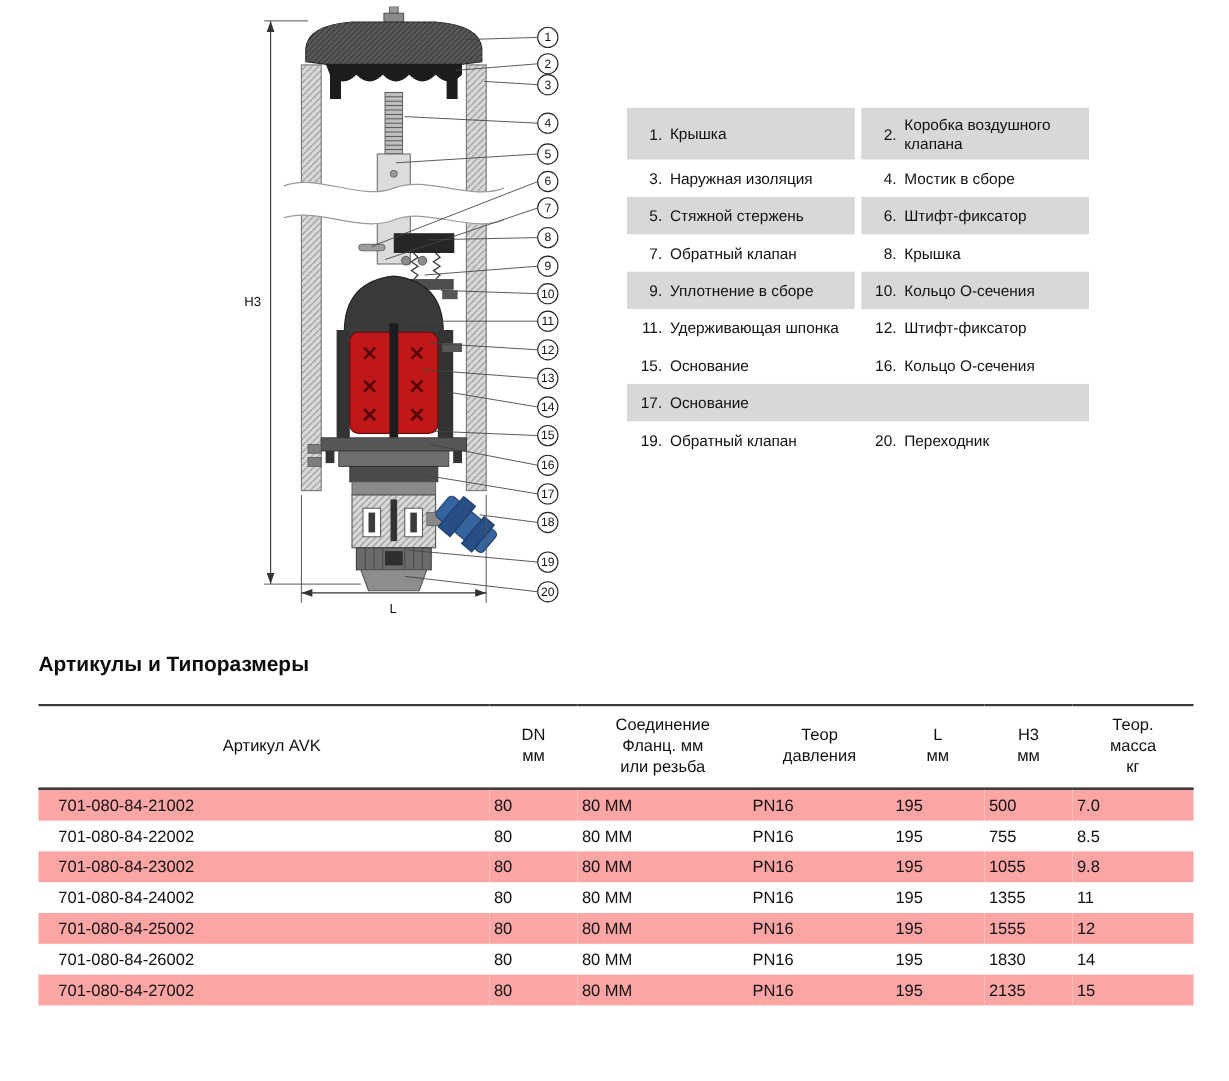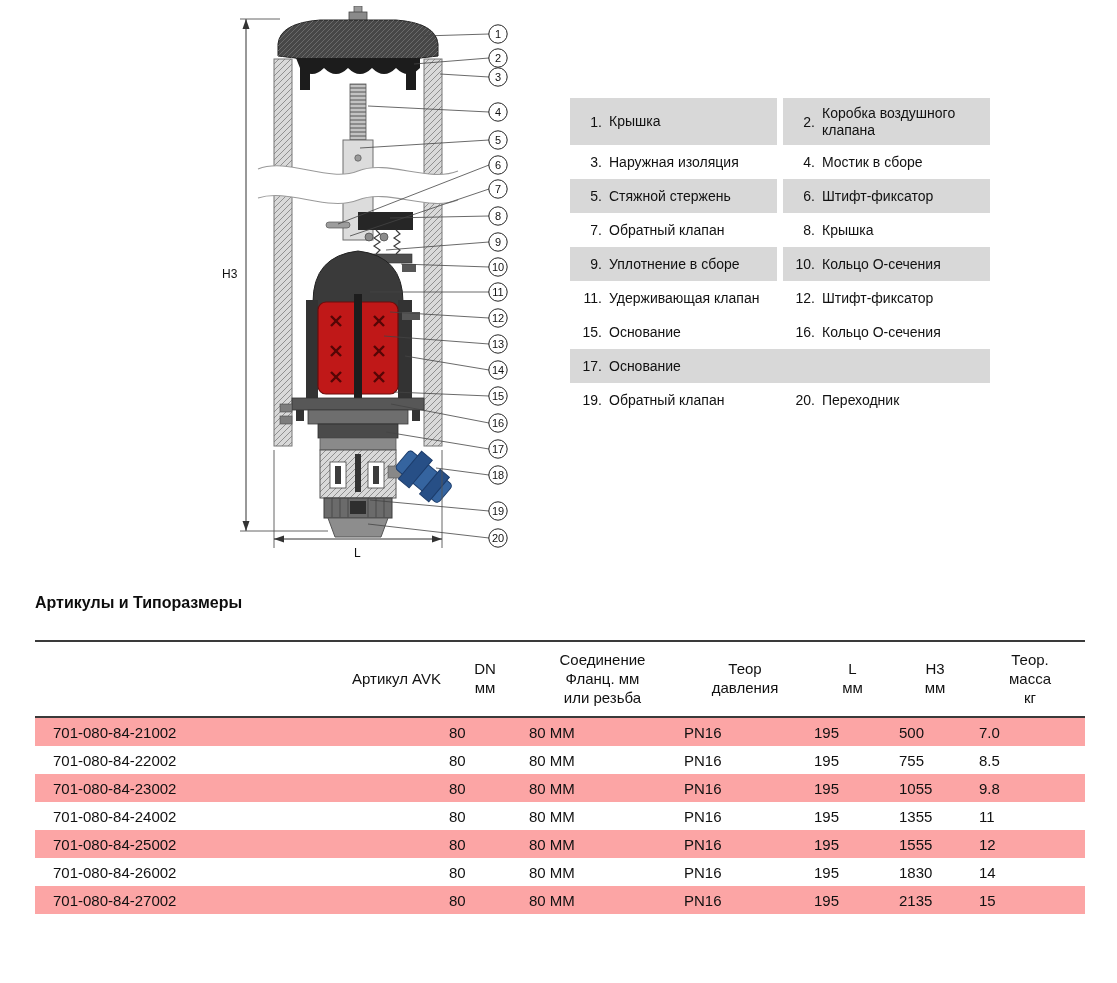--- a/index.html
+++ b/index.html
@@ -20,28 +20,28 @@
     font-family:"Liberation Sans","DejaVu Sans",sans-serif;}
   
   #legend{position:absolute; left:570px; top:98px; width:420px; font-size:14px;}
   .legend-row{display:flex; gap:6px;}
   .legend-cell{flex:1; display:flex; align-items:center; padding:7px 4px; min-height:20px;}
   .legend-row.shaded .legend-cell{background:#d8d8d8;}
   .l-num{width:28px; text-align:right; margin-right:7px; flex:0 0 auto;}
   .l-label{flex:1; line-height:1.18;}
   
   #section-title{position:absolute; left:35px; top:594px; margin:0;
-    font-size:16px; font-weight:bold; color:#0d0d0d;}
+    font-size:19px; font-weight:bold; color:#0d0d0d;}
   #spec-table-wrap{position:absolute; left:35px; top:640px; width:1050px;}
   table.spec{border-collapse:collapse; width:1050px; table-layout:fixed; font-size:15px;}
   table.spec th{
     font-weight:400; vertical-align:middle; text-align:center; padding:9px 4px;
     border-top:2px solid #3a3a3a; border-bottom:2px solid #3a3a3a; line-height:1.25;
   }
-  table.spec th.col-first{text-align:right; padding-left:18px;}
+  table.spec th.col-first{text-align:center; padding-left:18px;}
   table.spec td{height:28px; padding:0 4px; text-align:left; vertical-align:middle;}
   table.spec td.col-first{text-align:left; padding-left:18px;}
   table.spec tr.shaded{background:#fca5a5;}
 </style>
 </head>
 <body>
 
 <div id="page">
 
   <div id="diagram-wrap">
@@ -302,21 +302,21 @@
           <span class="l-label">Уплотнение в сборе</span>
         </div>
         <div class="legend-cell">
           <span class="l-num">10.</span>
           <span class="l-label">Кольцо О-сечения</span>
         </div>
       </div>
       <div class="legend-row">
         <div class="legend-cell">
           <span class="l-num">11.</span>
-          <span class="l-label">Удерживающая клапан</span>
+          <span class="l-label">Удерживающая шпонка</span>
         </div>
         <div class="legend-cell">
           <span class="l-num">12.</span>
           <span class="l-label">Штифт-фиксатор</span>
         </div>
       </div>
       <div class="legend-row">
         <div class="legend-cell">
           <span class="l-num">15.</span>
           <span class="l-label">Основание</span>

